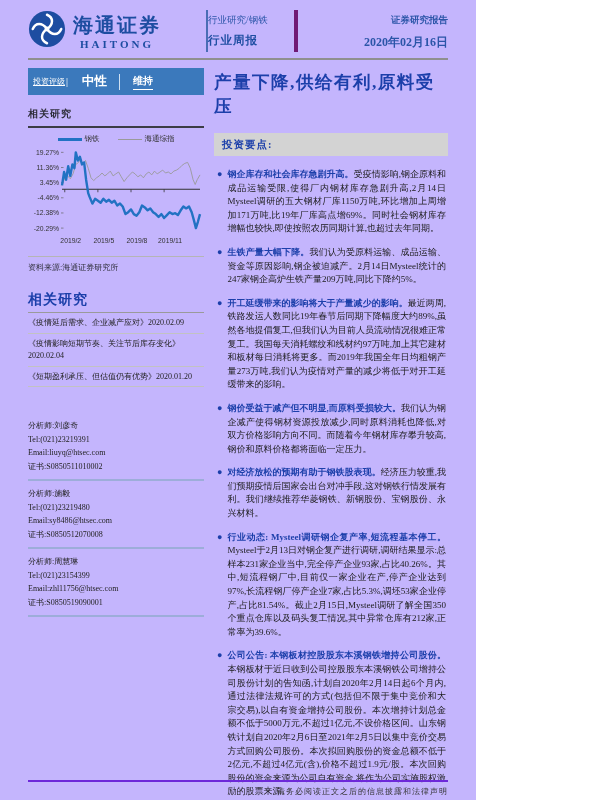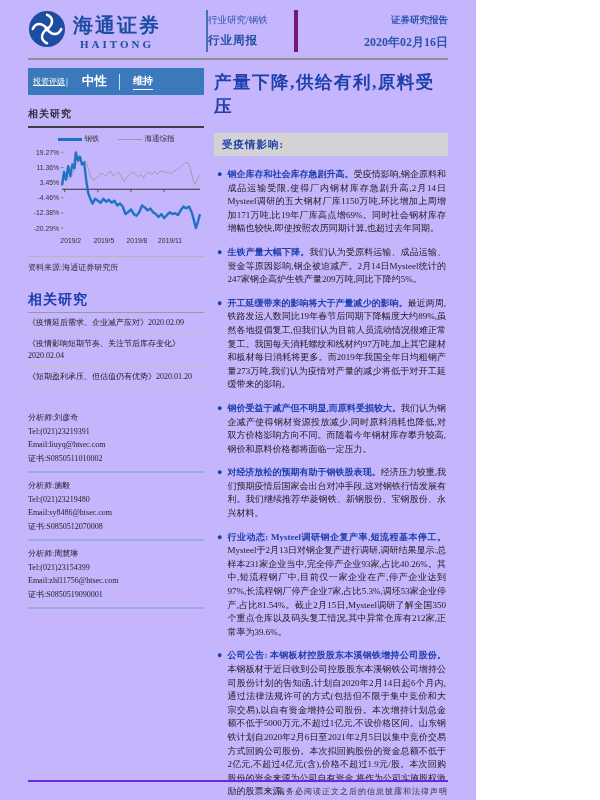--- a/index.html
+++ b/index.html
@@ -39,21 +39,21 @@
   
   .legend { display:flex; justify-content:center; align-items:center; gap:18px; font-size:7.5px; color:#333; margin:2px 0 1px 0; }
   .legend .sw-steel { display:inline-block; width:24px; height:3px; background:#2272c3; margin-right:3px; vertical-align:middle; }
   .legend .sw-index { display:inline-block; width:24px; height:1px; background:#9a9a9a; margin-right:3px; vertical-align:middle; }
   .chart-src { font-size:8px; color:#2e2e3a; border-top:1px solid #b5b5b5; padding-top:5px; margin-top:1px; }
 
   .sec-blue { font-weight:bold; font-size:14px; color:#1c3faa; margin-top:18px; padding-bottom:3px; border-bottom:1px solid #9a9a9a; letter-spacing:1px; }
   .rel-item { font-size:8px; line-height:12.5px; padding:4px 0 3px 0; border-bottom:1px solid #c2c2c2; color:#222; }
   .rel-date { color:#222; }
 
-  .analysts { margin-top:18px; }
+  .analysts { margin-top:26px; }
   .analyst { font-size:8px; line-height:13.5px; padding:6px 0 6px 0; border-bottom:2px solid #9dadd9; color:#222; }
 
   
   .title { color:#1c3faa; font-size:17.5px; font-weight:bold; letter-spacing:1.5px; margin-top:2px; }
   .banner { background:#d3d3d3; color:#1c3faa; font-weight:bold; font-size:10.5px; padding:5px 8px 4px 8px; margin-top:15px; letter-spacing:1px; }
   .bullets { margin-top:12px; padding-right:2px; }
   .bullet { display:flex; font-size:9px; line-height:13.6px; margin-bottom:10px; text-align:justify; }
   .bullet .dot { color:#1c3faa; font-size:9px; margin:0 5px 0 3px; flex-shrink:0; }
   .bullet .lead { color:#1c3faa; font-weight:bold; }
 
@@ -166,21 +166,21 @@
           <div>分析师:周慧琳</div>
           <div>Tel:(021)23154399</div>
           <div>Email:zhl11756@htsec.com</div>
           <div>证书:S0850519090001</div>
         </div>
       </div>
     </div>
 
     <div class="rightcol">
       <div class="title">产量下降,供给有利,原料受压</div>
-      <div class="banner">受疫情影响:</div>
+      <div class="banner">投资要点:</div>
 
       <div class="bullets">
         <div class="bullet">
             <span class="dot">●</span>
             <span><span class="lead">钢企库存和社会库存急剧升高。</span><span>受疫情影响,钢企原料和成品运输受限,使得厂内钢材库存急剧升高,2月14日Mysteel调研的五大钢材厂库1150万吨,环比增加上周增加171万吨,比19年厂库高点增69%。同时社会钢材库存增幅也较快,即使按照农历同期计算,也超过去年同期。</span></span>
           </div>
         <div class="bullet">
             <span class="dot">●</span>
             <span><span class="lead">生铁产量大幅下降。</span><span>我们认为受原料运输、成品运输、资金等原因影响,钢企被迫减产。2月14日Mysteel统计的247家钢企高炉生铁产量209万吨,同比下降约5%。</span></span>
           </div>

